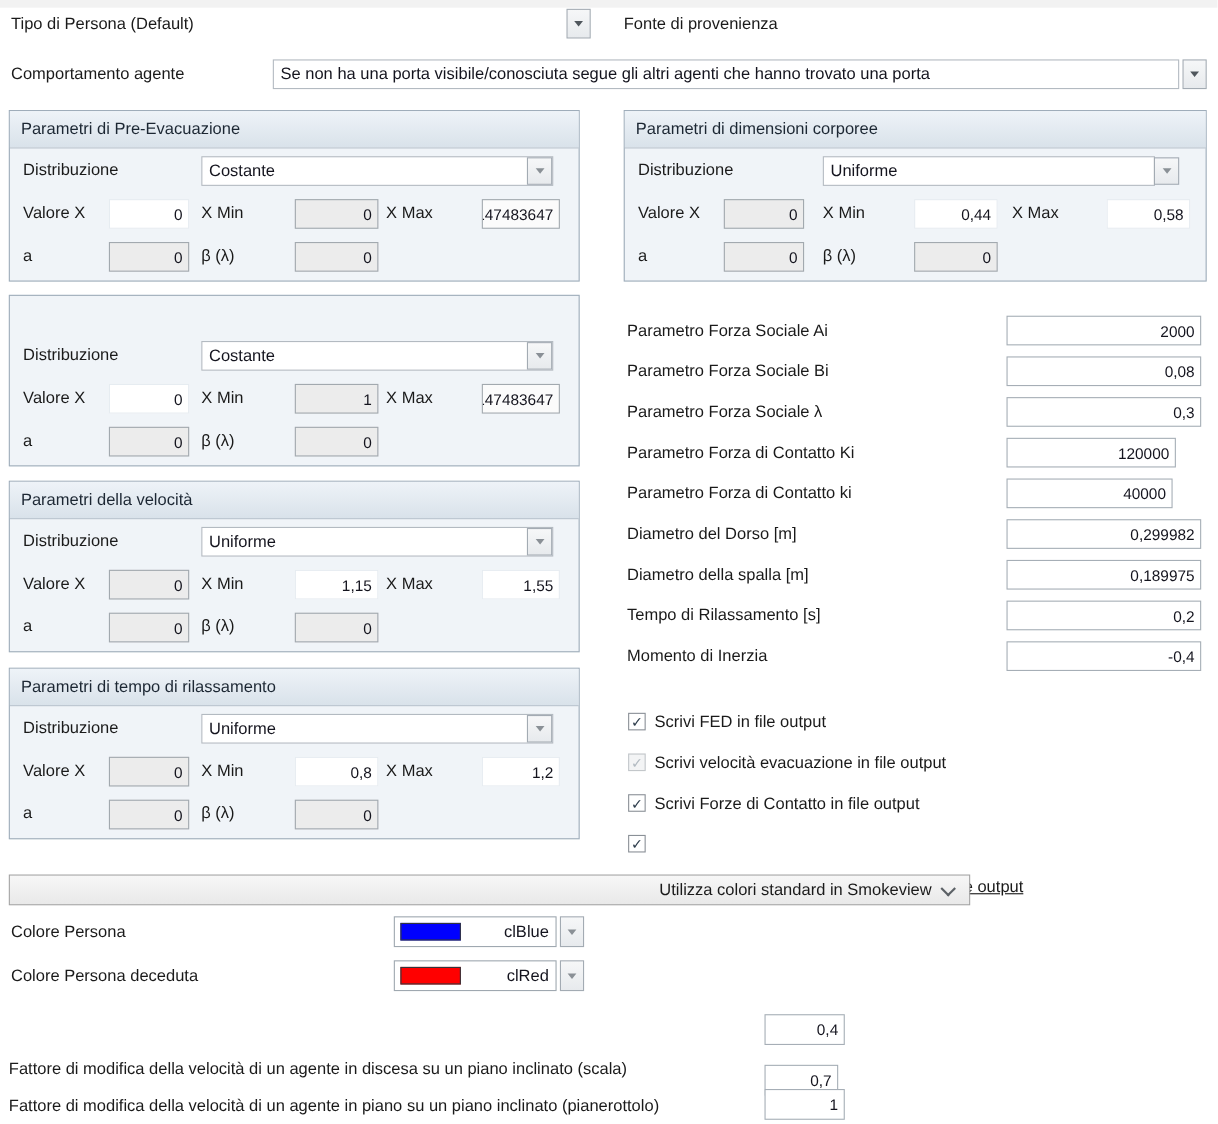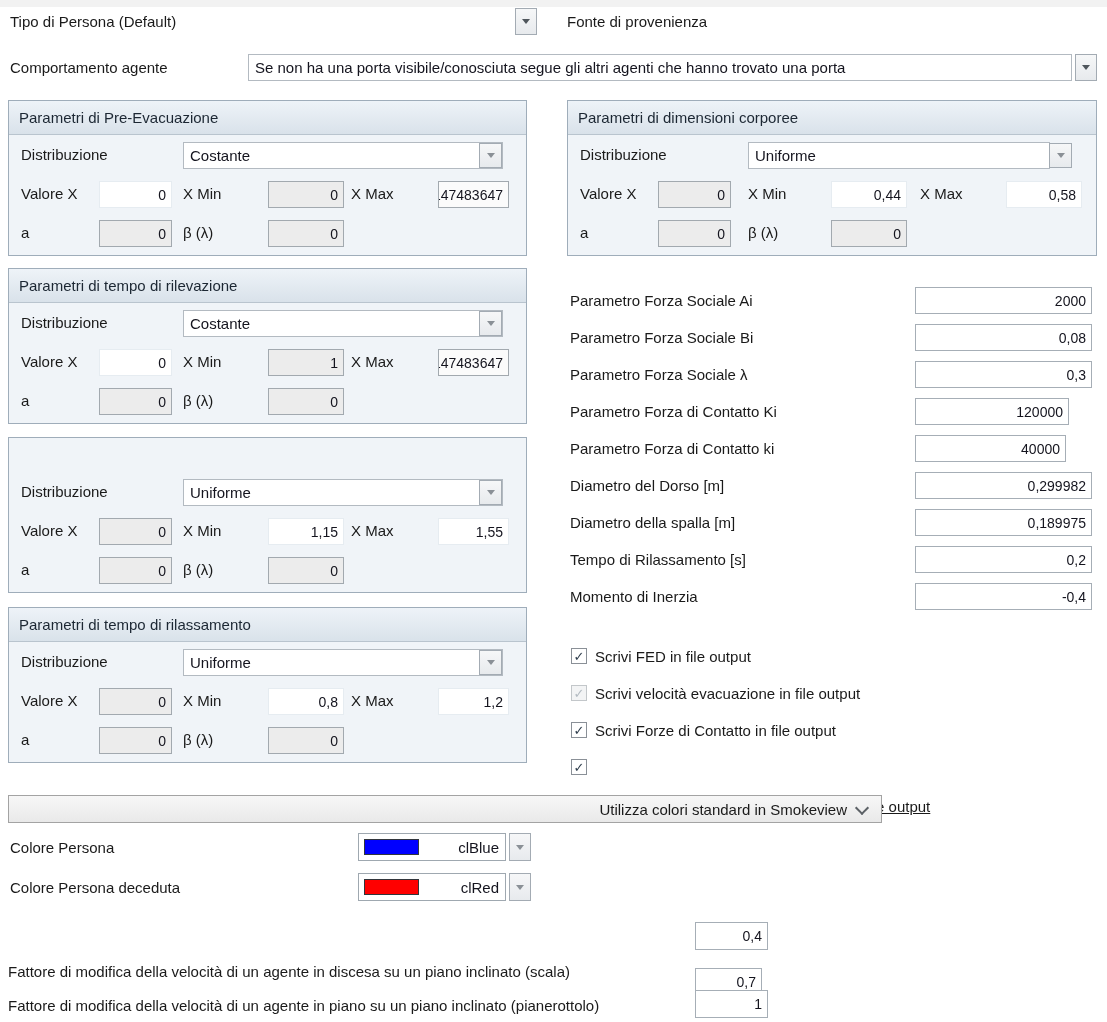--- a/index.html
+++ b/index.html
@@ -81,41 +81,41 @@
     <div class="fld dis" style="left:259px;top:80px;width:76px;">0</div>
     <div class="lbl" style="left:342px;top:84px;">X Max</div>
     <div class="fld clip" style="left:429px;top:80px;width:71px;">2147483647</div>
     <div class="lbl" style="left:12px;top:123px;">a</div>
     <div class="fld dis" style="left:90px;top:119px;width:73px;">0</div>
     <div class="lbl" style="left:174px;top:123px;">β (λ)</div>
     <div class="fld dis" style="left:259px;top:119px;width:76px;">0</div>
   </div>
 
   <div class="grp" style="left:8px;top:268px;">
-    <div class="grp-hd">Parametri di tempo di rilevazione</div>
     <div class="lbl" style="left:12px;top:45px;">Distribuzione</div>
     <div class="combo" style="left:174px;top:41px;width:320px;">
       <div class="txt">Costante</div>
     </div>
     <div class="abtn" style="left:470px;top:42px;width:23px;height:25px;">
         <div class="arr soft"></div>
       </div>
     <div class="lbl" style="left:12px;top:84px;">Valore X</div>
     <div class="fld lite" style="left:90px;top:80px;width:73px;">0</div>
     <div class="lbl" style="left:174px;top:84px;">X Min</div>
     <div class="fld dis" style="left:259px;top:80px;width:76px;">1</div>
     <div class="lbl" style="left:342px;top:84px;">X Max</div>
     <div class="fld clip" style="left:429px;top:80px;width:71px;">2147483647</div>
     <div class="lbl" style="left:12px;top:123px;">a</div>
     <div class="fld dis" style="left:90px;top:119px;width:73px;">0</div>
     <div class="lbl" style="left:174px;top:123px;">β (λ)</div>
     <div class="fld dis" style="left:259px;top:119px;width:76px;">0</div>
   </div>
 
   <div class="grp" style="left:8px;top:437px;">
+    <div class="grp-hd">Parametri della velocità</div>
     <div class="lbl" style="left:12px;top:45px;">Distribuzione</div>
     <div class="combo" style="left:174px;top:41px;width:320px;">
       <div class="txt">Uniforme</div>
     </div>
     <div class="abtn" style="left:470px;top:42px;width:23px;height:25px;">
         <div class="arr soft"></div>
       </div>
     <div class="lbl" style="left:12px;top:84px;">Valore X</div>
     <div class="fld dis" style="left:90px;top:80px;width:73px;">0</div>
     <div class="lbl" style="left:174px;top:84px;">X Min</div>

